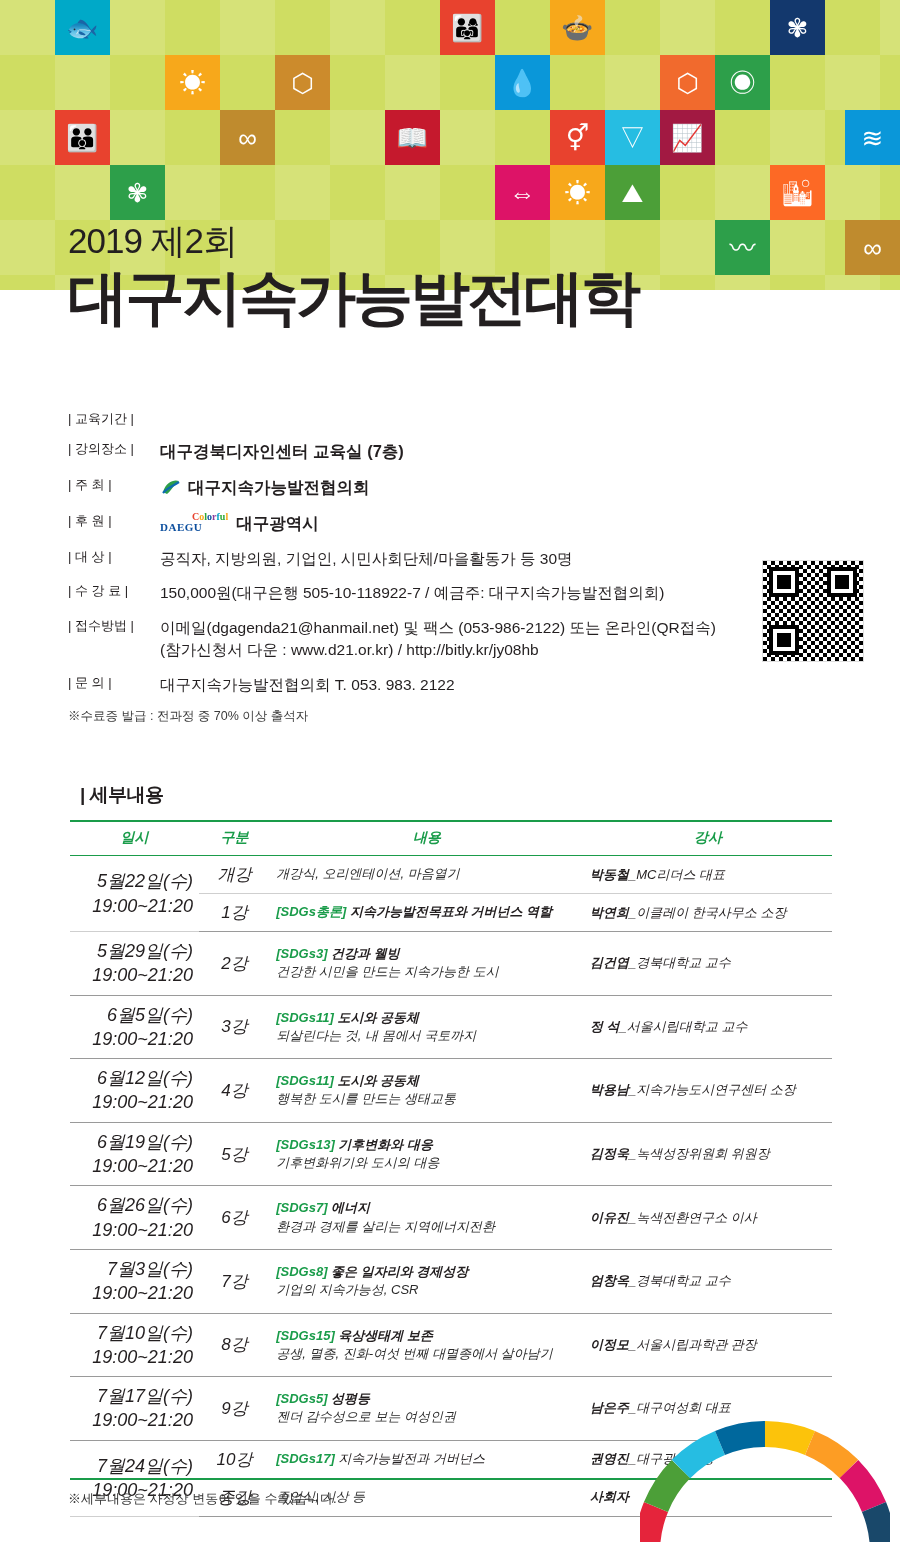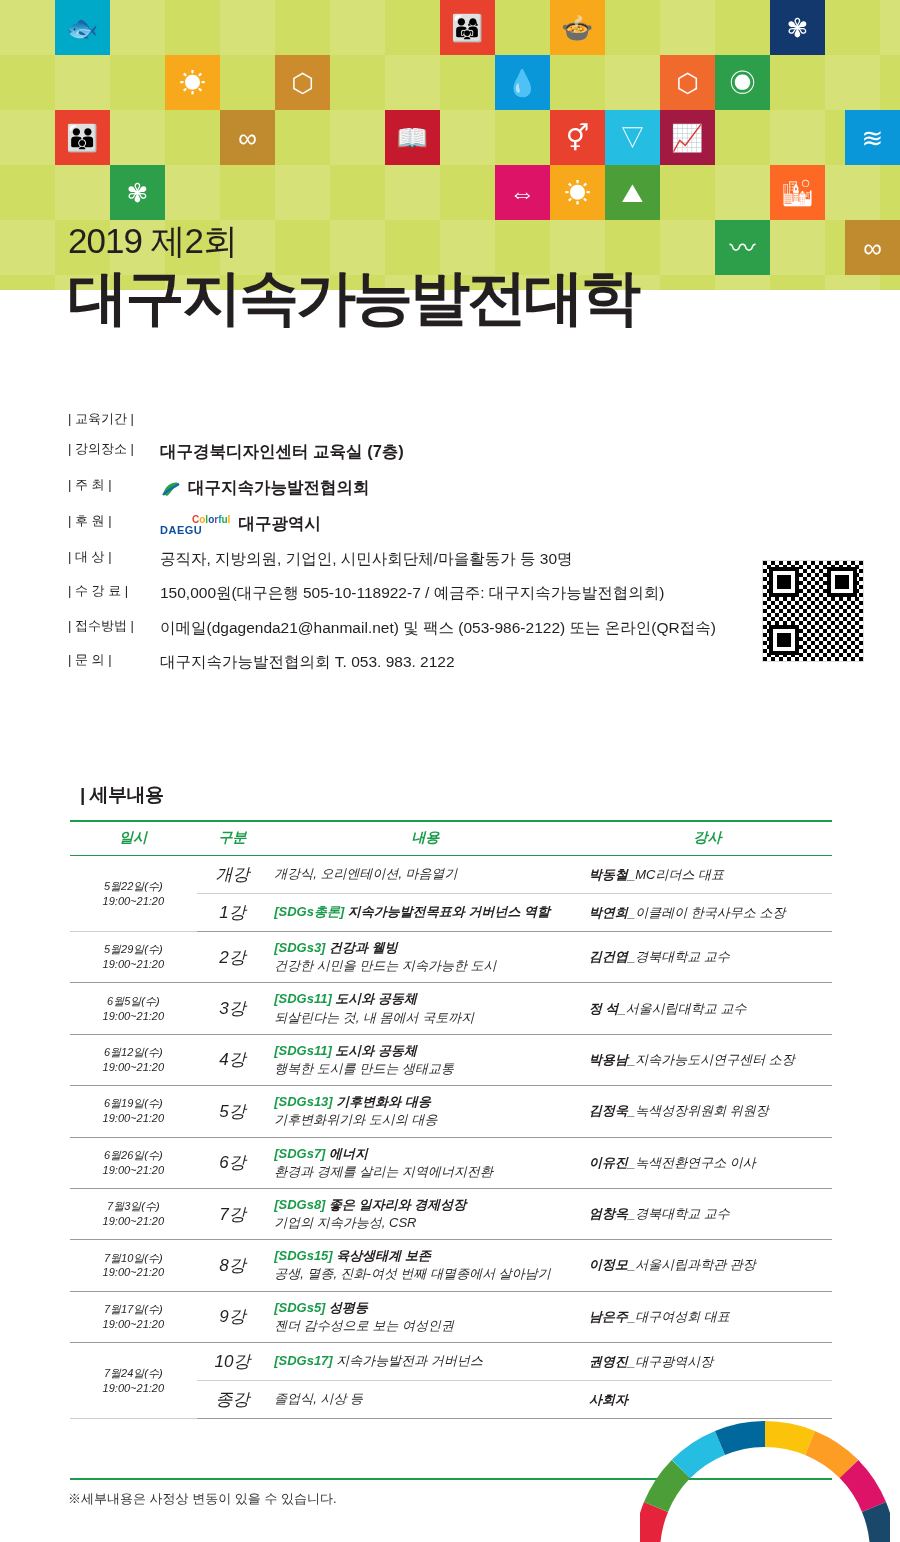--- a/index.html
+++ b/index.html
@@ -89,21 +89,21 @@
     line-height: 1.45;
   }
   .info-val.bold { font-weight: bold; font-size: 16.5px; }
   .hl { color: #e8422e; font-weight: bold; font-size: 19px; }
   .hl small { font-size: 13px; }
   .sub-note {
     font-size: 12.5px;
     color: #3a3a3a;
     margin-top: 2px;
   }
-  .org-line { display: flex; align-items: flex-end; gap: 6px; }
+  .org-line { display: flex; align-items: flex-start; gap: 6px; font-family: Liberation Serif, serif; }
   .org-logo-1 {
     width: 22px; height: 22px;
     display: inline-block;
     position: relative;
   }
   .org-logo-2 {
     display: inline-flex;
     flex-direction: column;
     line-height: 1;
     font-size: 9px;
@@ -180,21 +180,21 @@
     border-top: 2px solid #1a9c4a;
     border-bottom: 1px solid #1a9c4a;
     text-align: center;
   }
   .tbl td {
     padding: 7px 6px;
     border-bottom: 1px solid #cfcfcf;
     vertical-align: middle;
   }
   .tbl tr.grp-end td { border-bottom: 1px solid #9a9a9a; }
-  .c-date { width: 118px; text-align: center; font-size: 11px; line-height: 1.35; }
+  .c-date { width: 118px; text-align: right; font-size: 18px; line-height: 1.35; }
   .c-no   { width: 62px;  text-align: center; font-size: 17px; }
   .c-body { width: 318px; padding-left: 12px; line-height: 1.4; }
   .c-lect { width: 250px; padding-left: 12px; font-size: 13px; }
   .sdg { color: #1a9c4a; font-weight: bold; }
   .bodytitle { font-weight: bold; }
   .bodysub { color: #2b2b2b; }
   .lect-name { font-weight: bold; }
   .tbl-bottom {
     position: absolute;
     left: 70px;
@@ -405,28 +405,30 @@
 
   <div class="info-row">
     <div class="info-label">| 수 강 료 |</div>
     <div class="info-val">150,000원(대구은행 505-10-118922-7 / 예금주: 대구지속가능발전협의회)</div>
   </div>
 
   <div class="info-row">
     <div class="info-label">| 접수방법 |</div>
     <div class="info-val">
       <div>이메일(dgagenda21@hanmail.net) 및 팩스 (053-986-2122) 또는 온라인(QR접속)</div>
+      <div>(참가신청서 다운 : www.d21.or.kr) / http://bitly.kr/jy08hb</div>
     </div>
   </div>
 
   <div class="info-row">
     <div class="info-label">| 문     의 |</div>
     <div class="info-val">대구지속가능발전협의회 T. 053. 983. 2122</div>
   </div>
 
+  <div class="sub-note">※수료증 발급 : 전과정 중 70% 이상 출석자</div>
 </div>
 
 <div class="qr">
   <div class="qr-inner"></div>
   <div class="qr-eye" style="left:6px;top:6px;"></div>
   <div class="qr-eye" style="right:6px;top:6px;"></div>
   <div class="qr-eye" style="left:6px;bottom:6px;"></div>
 </div>
 
 <div class="sec-title">| 세부내용</div>

